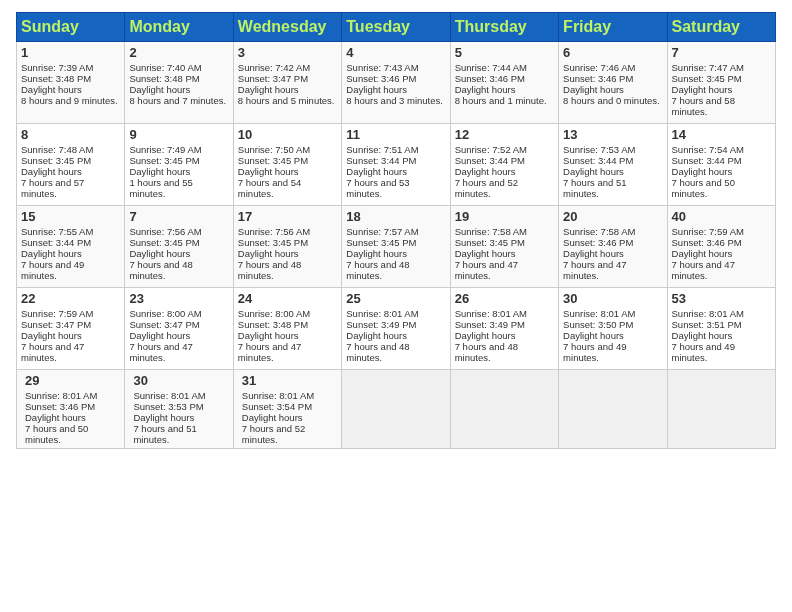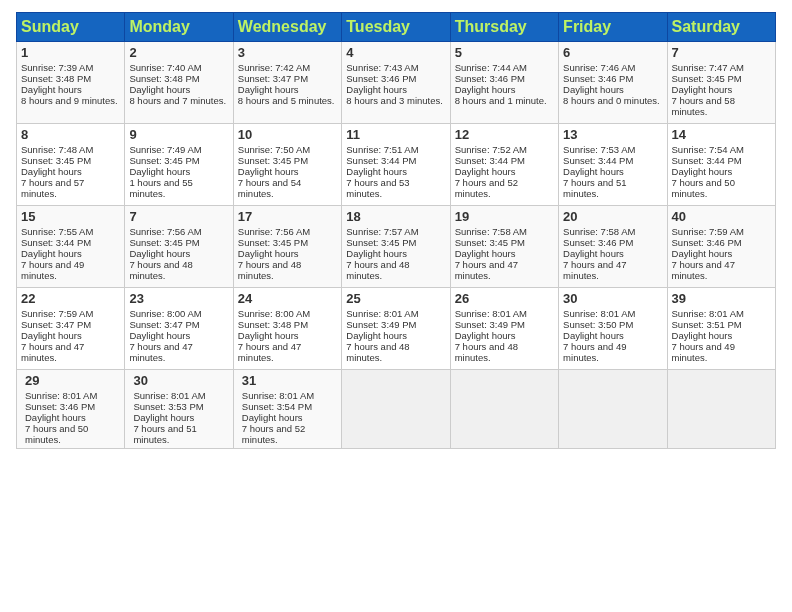--- a/index.html
+++ b/index.html
@@ -290,21 +290,21 @@
     <span>7 hours and 48 minutes.</span>
   </td>
           <td>
     <span class="day-num">30</span>
     <span>Sunrise: 8:01 AM</span><br>
     <span>Sunset: 3:50 PM</span><br>
     <span>Daylight hours</span><br>
     <span>7 hours and 49 minutes.</span>
   </td>
           <td>
-    <span class="day-num">39</span>
+    <span class="day-num">53</span>
     <span>Sunrise: 8:01 AM</span><br>
     <span>Sunset: 3:51 PM</span><br>
     <span>Daylight hours</span><br>
     <span>7 hours and 49 minutes.</span>
   </td>
         </tr>
         <tr class="last-row">
           <td>
     <span class="day-num">29</span>
     <span>Sunrise: 8:01 AM</span><br>

